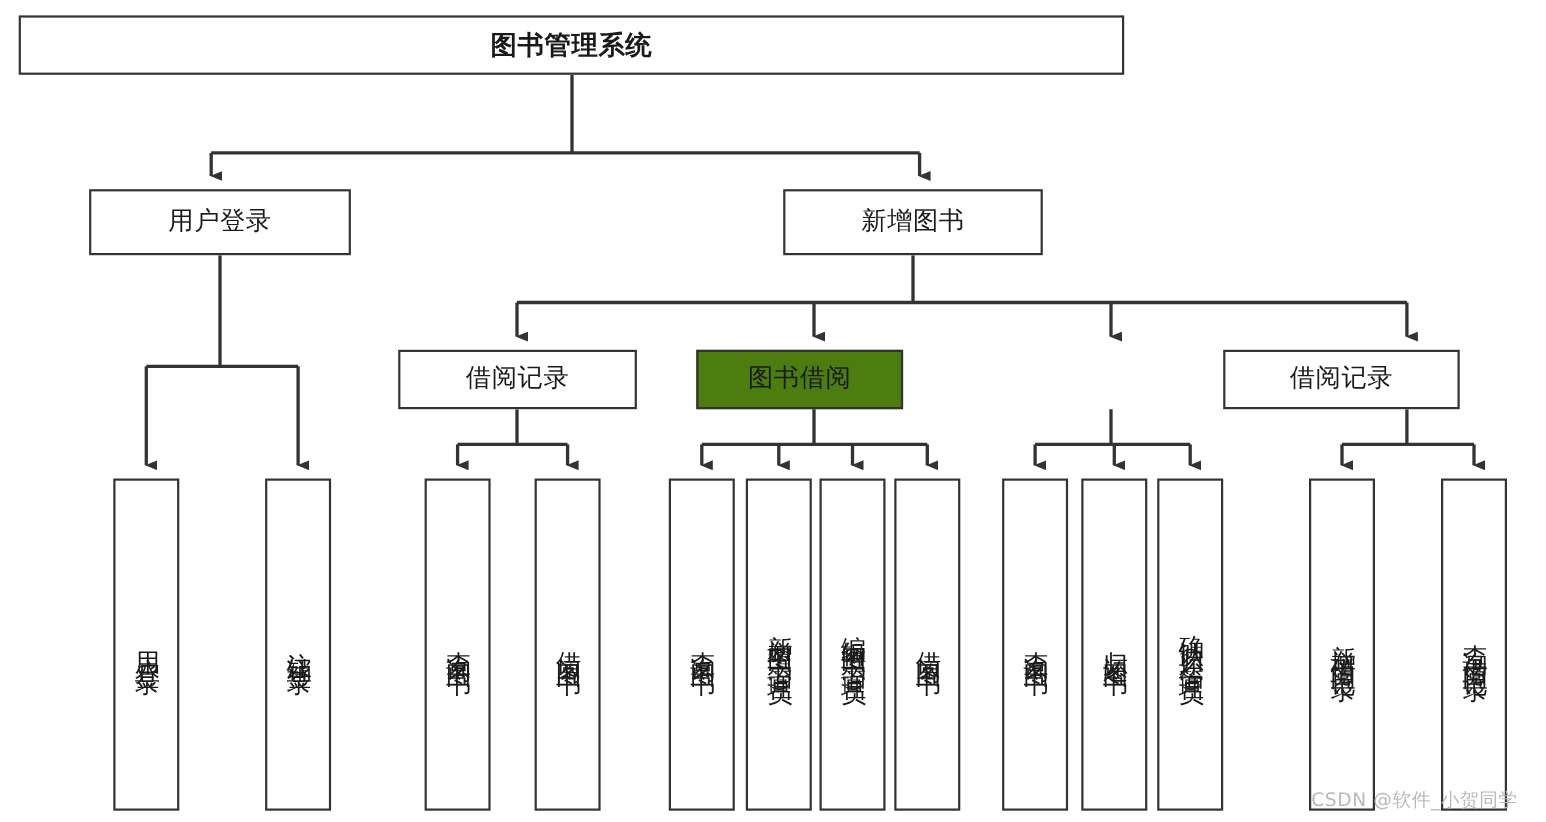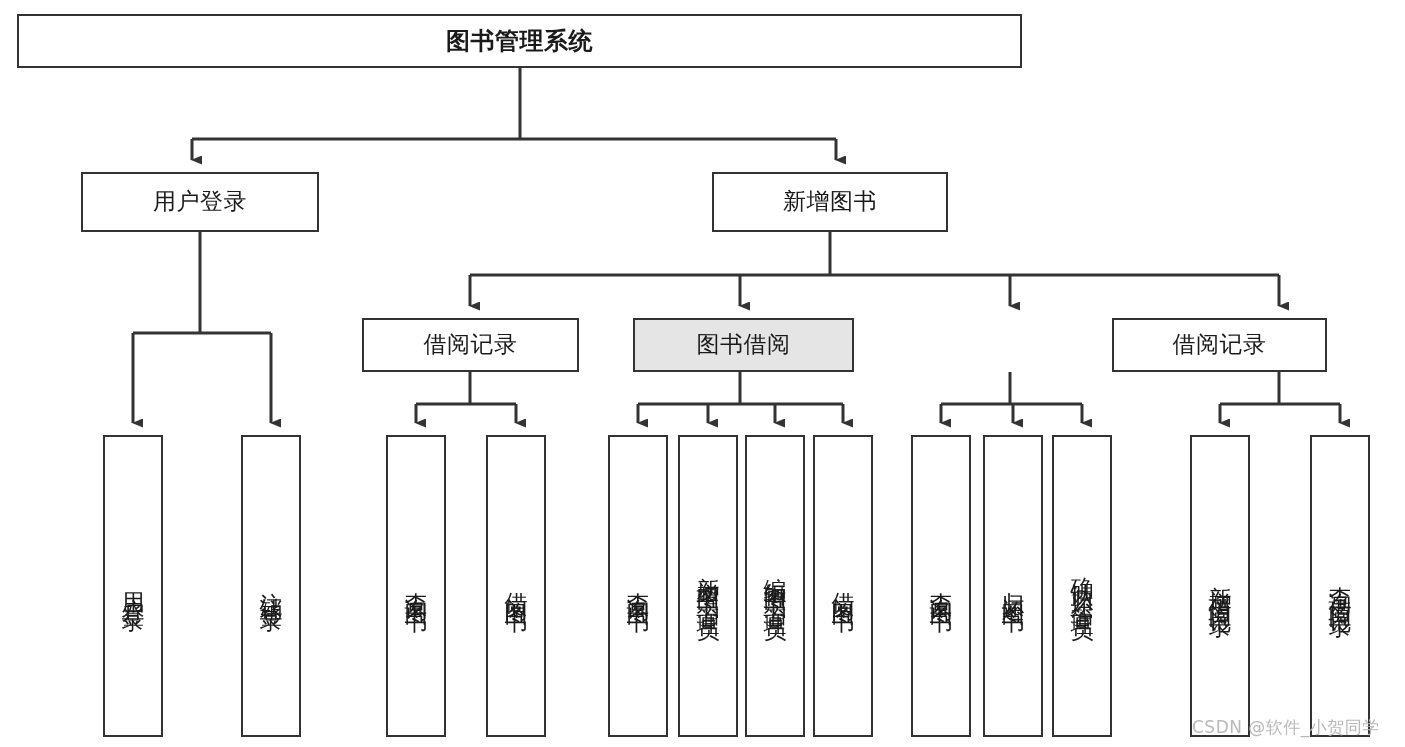--- a/index.html
+++ b/index.html
@@ -136,21 +136,21 @@
   <div class="node horizontal" style="left: 81px; top: 172px; width: 238px; height: 60px; border-color: rgb(51, 51, 51); background: rgb(255, 255, 255);">
     <span class="node-label" style="color: rgb(26, 26, 26);">用户登录</span>
   </div>
   <div class="node horizontal" style="left: 712px; top: 172px; width: 236px; height: 60px; border-color: rgb(51, 51, 51); background: rgb(255, 255, 255);">
     <span class="node-label" style="color: rgb(26, 26, 26);">新增图书</span>
   </div>
 
   <div class="node horizontal" style="left: 362px; top: 318px; width: 217px; height: 54px; border-color: rgb(51, 51, 51); background: rgb(255, 255, 255);">
     <span class="node-label" style="color: rgb(26, 26, 26);">借阅记录</span>
   </div>
-  <div class="node horizontal" style="left: 633px; top: 318px; width: 221px; height: 54px; border-color: rgb(51, 51, 51); background: #e5e5e5;">
+  <div class="node horizontal" style="left: 633px; top: 318px; width: 188px; height: 54px; border-color: rgb(51, 51, 51); background: #4d7c0f;">
     <span class="node-label" style="color: rgb(26, 26, 26);">图书借阅</span>
   </div>
   <div class="node horizontal" style="left: 1112px; top: 318px; width: 215px; height: 54px; border-color: rgb(51, 51, 51); background: rgb(255, 255, 255);">
     <span class="node-label" style="color: rgb(26, 26, 26);">借阅记录</span>
   </div>
 
   <div class="node vertical" style="left: 103px; top: 435px; width: 60px; height: 302px; border-color: rgb(51, 51, 51); background: rgb(255, 255, 255);">
     <span class="node-label" style="color: rgb(26, 26, 26);">用户登录</span>
   </div>
   <div class="node vertical" style="left: 241px; top: 435px; width: 60px; height: 302px; border-color: rgb(51, 51, 51); background: rgb(255, 255, 255);">

